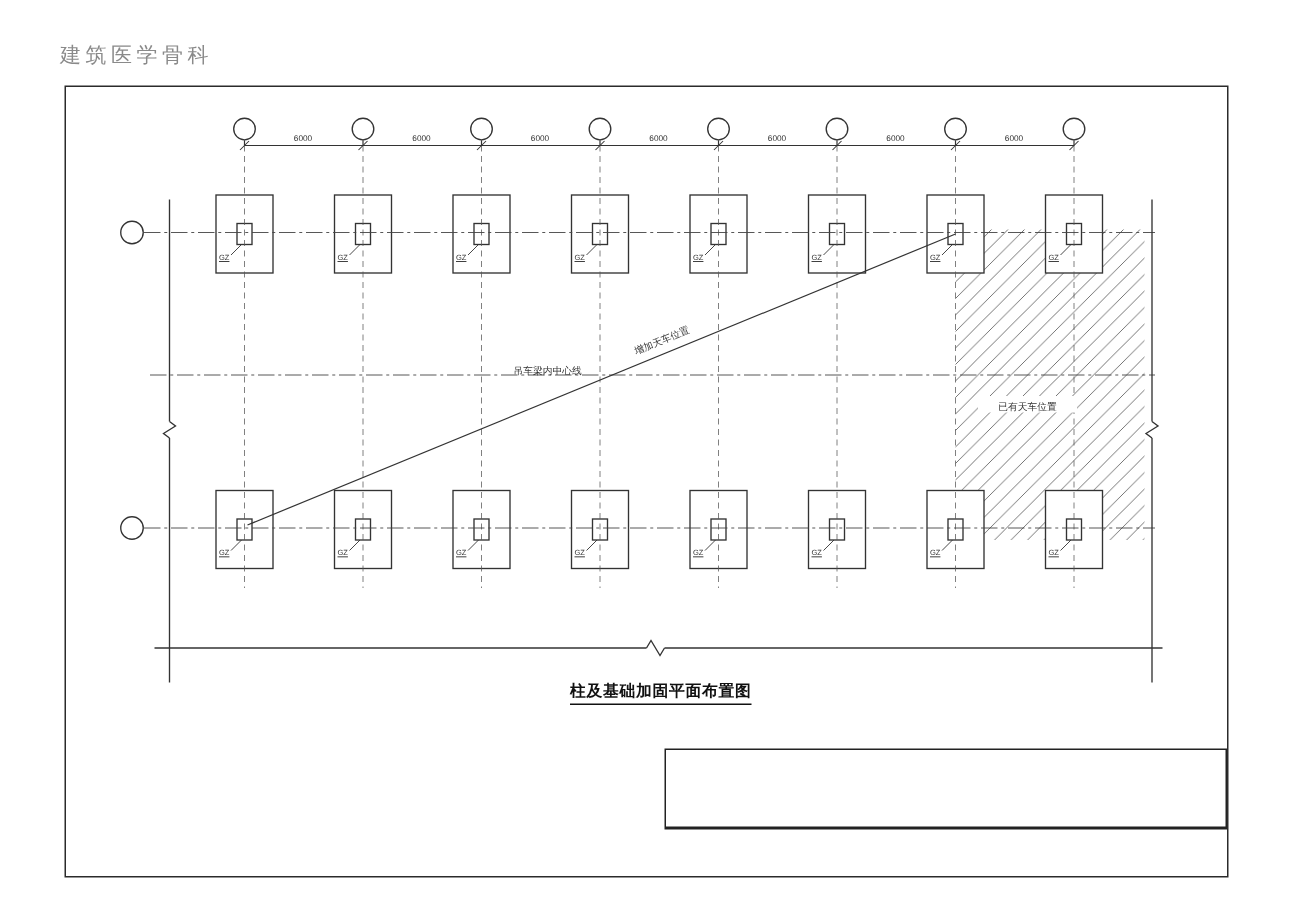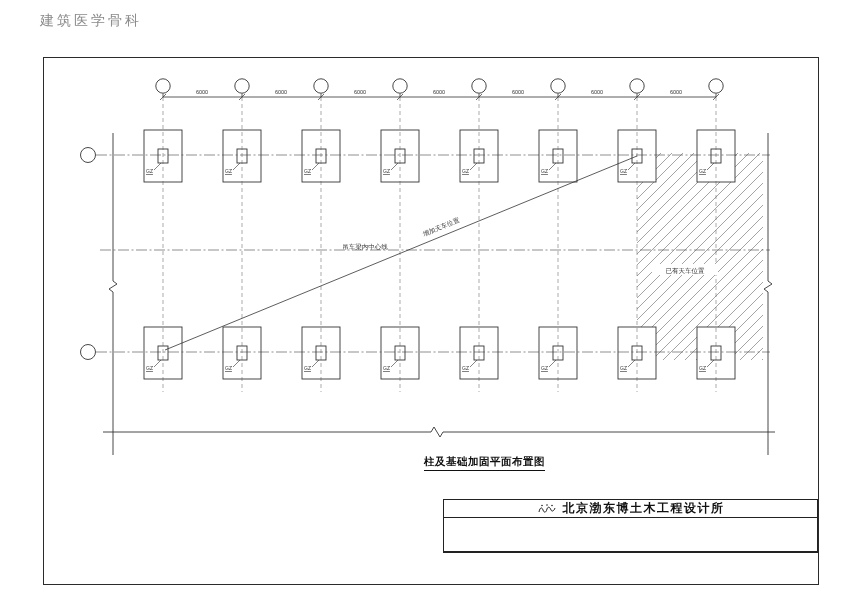--- a/index.html
+++ b/index.html
@@ -1,24 +1,24 @@
 <!DOCTYPE html>
 <html><head>
 <meta charset="utf-8">
 <style>
   html,body{margin:0;padding:0;background:#fff;}
   .canvas{position:relative;width:863px;height:603px;background:#ffffff;overflow:hidden;
           font-family:"Liberation Sans",sans-serif;color:#333;}
-  .doc-header{position:absolute;left:40px;top:12px;font-family:"Liberation Serif",serif;
+  .doc-header{position:absolute;left:40px;top:28px;font-family:"Liberation Serif",serif;
               font-size:14px;letter-spacing:3px;color:#8a8a8a;}
   .frame{position:absolute;left:43px;top:57px;width:776px;height:528px;
          border:1.2px solid #2b2b2b;box-sizing:border-box;}
   svg.plan{position:absolute;left:0;top:0;}
   svg text{font-family:"Liberation Sans",sans-serif;fill:#333;}
-  .caption{position:absolute;left:380px;top:451px;width:165px;text-align:right;}
+  .caption{position:absolute;left:380px;top:451px;width:165px;text-align:left;}
   .caption span{display:inline-block;font-weight:bold;font-size:10.5px;color:#111;
                 border-bottom:1.5px solid #111;padding-bottom:1px;letter-spacing:0.5px;}
   .title-block{position:absolute;left:443px;top:499px;width:375px;height:54px;
                border:1.5px solid #222;border-bottom:2.5px solid #222;box-sizing:border-box;
                font-family:"Liberation Serif",serif;color:#111;}
   .tb-company{height:17px;border-bottom:1px solid #222;display:flex;align-items:center;
               justify-content:center;font-size:12px;letter-spacing:1.5px;font-weight:bold;}
   .tb-company .logo{display:inline-flex;margin-right:6px;}
   .tb-grid{display:grid;grid-template-columns:54px 110px 52px 1fr;grid-template-rows:17px 1fr;}
   .tb-cell{border-right:1px solid #222;border-bottom:1px solid #222;display:flex;
@@ -180,26 +180,15 @@
       <text x="620" y="370">GZ</text>
         <text x="699" y="370">GZ</text>
     </g>
   </svg>
 
   <div class="caption">
     <span>柱及基础加固平面布置图</span>
   </div>
 
   <div class="title-block">
-    <div class="tb-company">
-      <span class="logo">
-        <svg width="20" height="12" viewBox="0 0 20 12">
-          <path d="M2,9 C3,4 5,4 6,7 C7,10 9,10 10,6 C11,3 13,4 14,7 C15,9 17,8 18,5" fill="none" stroke="#222" stroke-width="1"></path>
-          <circle cx="5" cy="2.5" r="0.8" fill="#222"></circle>
-            <circle cx="10" cy="2" r="0.8" fill="#222"></circle>
-          <circle cx="15" cy="2.5" r="0.8" fill="#222"></circle>
-        </svg>
-      </span>
-      <span>北京渤东博土木工程设计所</span>
-    </div>
   </div>
 
 </div>
 
 </body></html>

